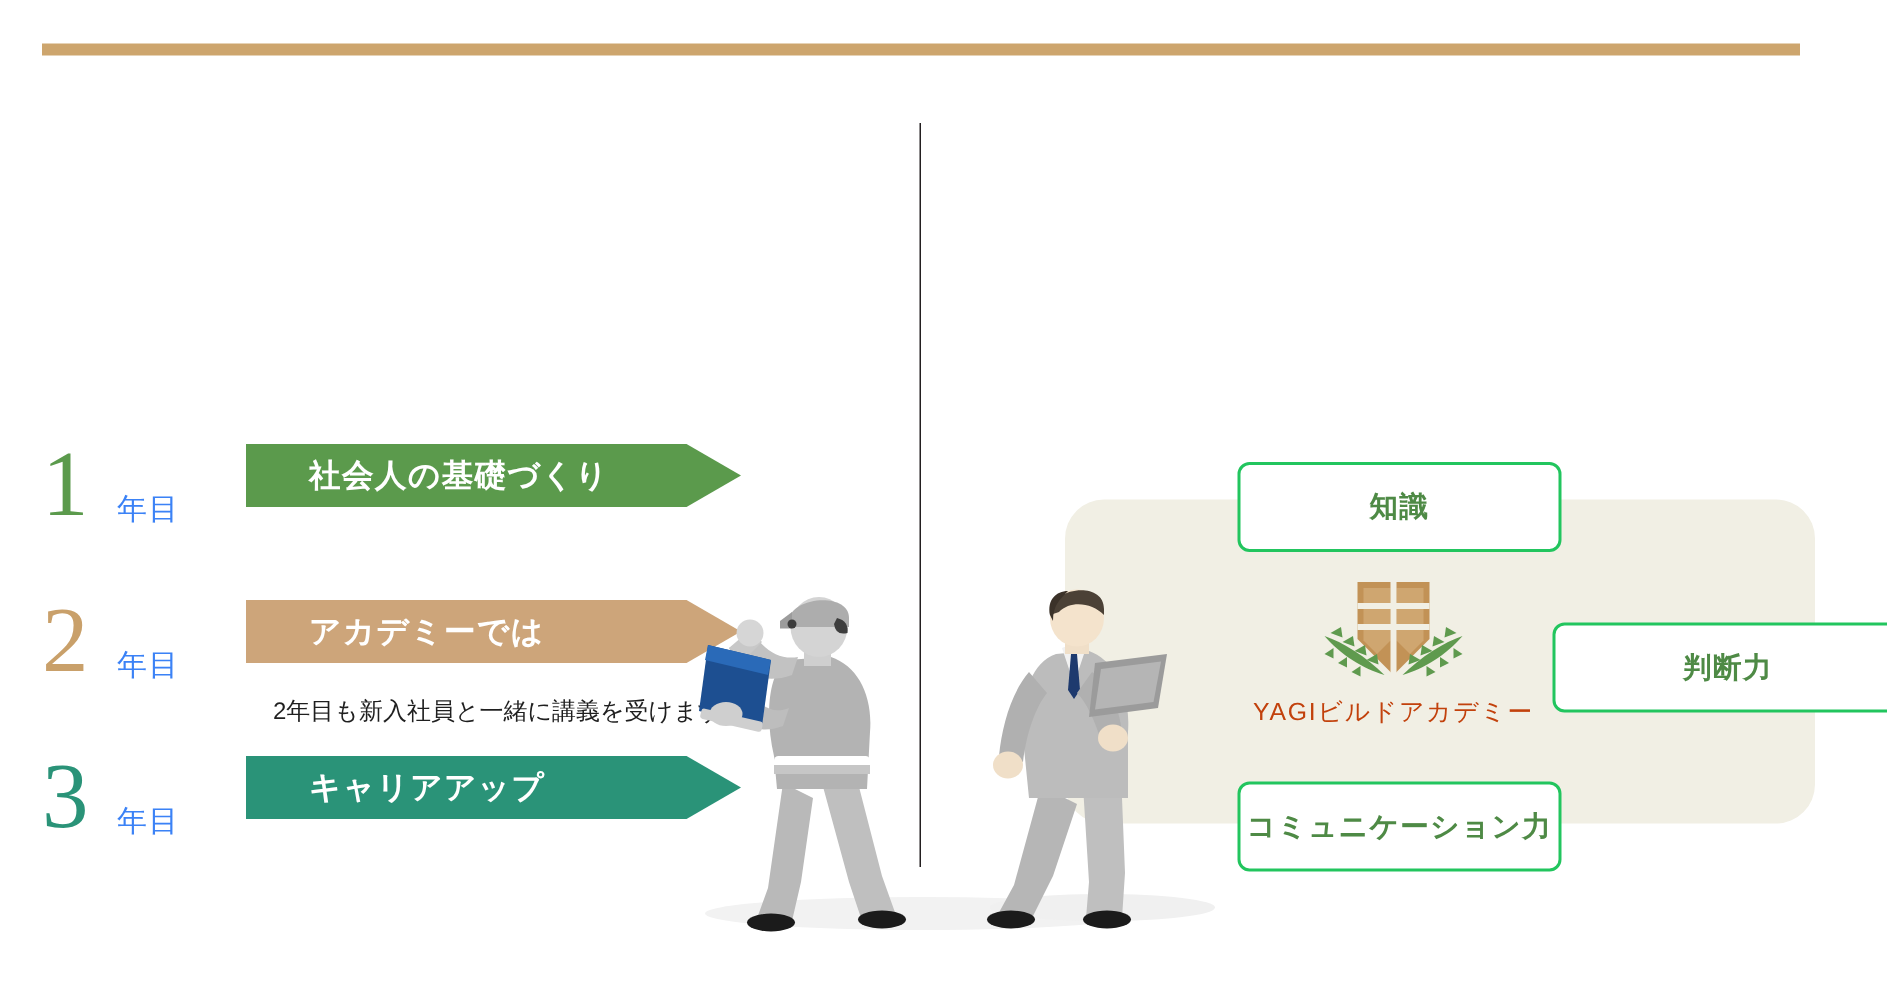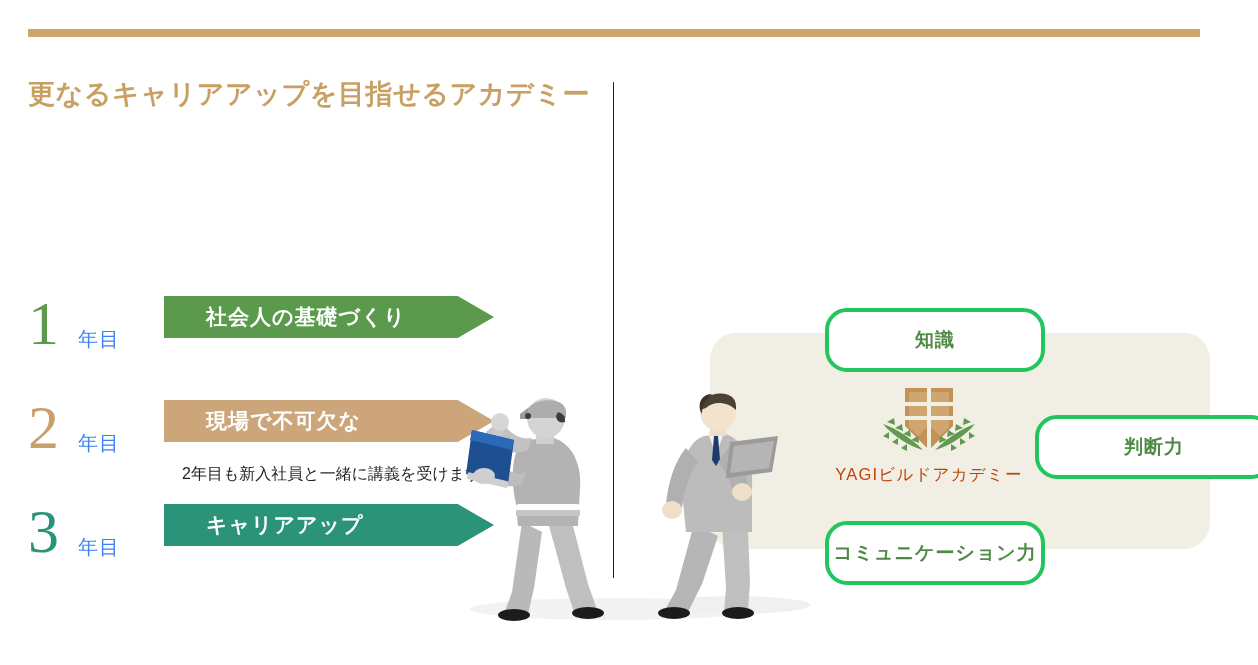--- a/index.html
+++ b/index.html
@@ -57,21 +57,21 @@
     white-space:nowrap;
   }
 
   
   .diagram{position:absolute;left:659px;top:290px;width:599px;height:330px;}
   .beige{
     position:absolute;left:51px;top:43px;width:500px;height:216px;
     background:#f1efe4;border-radius:26px;
   }
   .skillbox{
-    position:absolute;background:#ffffff;border:4px solid #22c55e;border-radius:22px;
+    position:absolute;background:#ffffff;border:2px solid #22c55e;border-radius:8px;
     display:flex;align-items:center;justify-content:center;
     color:#4e8a45;font-size:19px;font-weight:bold;letter-spacing:1px;
   }
   .sb-chishiki{left:166px;top:18px;width:212px;height:56px;}
   .sb-handanryoku{left:376px;top:125px;width:230px;height:56px;}
   .sb-comm{left:166px;top:231px;width:212px;height:56px;}
 
   
   .logo{position:absolute;left:170px;top:88px;width:200px;text-align:center;}
   .logo-mark{width:108px;height:84px;margin:0 auto;display:block;}
@@ -90,38 +90,37 @@
 </style>
 </head>
 <body>
 
 <div class="page">
 
   <div class="top-rule"></div>
   <div class="divider"></div>
 
   <div class="col col-left">
-    <h2 class="col-title">更なるキャリアアップを目指せるアカデミー</h2>
   </div>
 
   <div class="timeline">
 
     <div class="tl-row r1">
       <div class="tl-num" style="color:#5b9a4c">1</div>
       <div class="tl-nen">年目</div>
       <div class="arrow" style="background:#5b9a4c">
         <span>社会人の基礎づくり</span>
       </div>
     </div>
 
     <div class="tl-row r2">
       <div class="tl-num" style="color:#c9a06a">2</div>
       <div class="tl-nen">年目</div>
       <div class="arrow" style="background:#cda57a">
-        <span>現場で不可欠な</span>
+        <span>アカデミーでは</span>
       </div>
       <div class="tl-note">2年目も新入社員と一緒に講義を受けます。</div>
     </div>
 
     <div class="tl-row r3">
       <div class="tl-num" style="color:#2a9378">3</div>
       <div class="tl-nen">年目</div>
       <div class="arrow" style="background:#2a9378">
         <span>キャリアアップ</span>
       </div>

